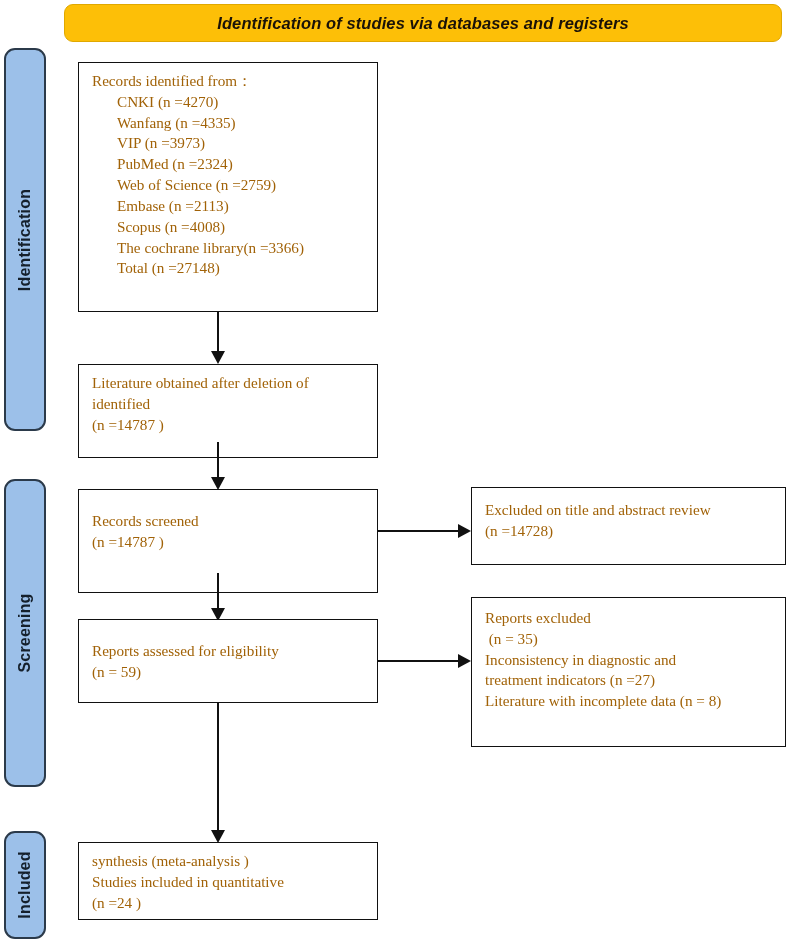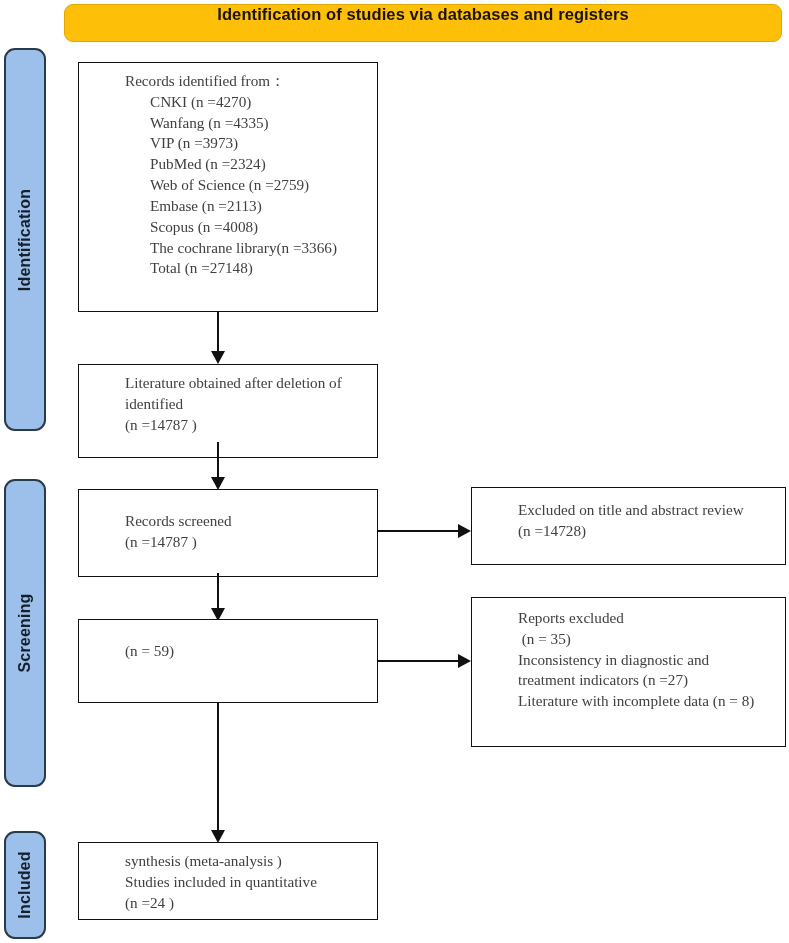--- a/index.html
+++ b/index.html
@@ -25,22 +25,23 @@
     position: absolute;
     left: 64px;
     top: 4px;
     width: 718px;
     height: 38px;
     background: #FDBF07;
     border: 1px solid #E0A800;
     border-radius: 9px;
     box-sizing: border-box;
     display: flex;
-    align-items: flex-start;
+    align-items: center;
     justify-content: center;
+    font-style: italic;
   }
   .header-banner .title {
     font-family: "Liberation Sans", "DejaVu Sans", sans-serif;
     font-size: 16.5px;
     font-weight: bold;
     color: #1a1208;
     letter-spacing: 0.1px;
     white-space: nowrap;
   }
 
@@ -71,23 +72,22 @@
   .flow-box {
     position: absolute;
     background: #ffffff;
     border: 1.6px solid #111111;
     box-sizing: border-box;
     padding: 8px 9px 6px 13px;
   }
   .flow-box .line {
     font-size: 15.2px;
     line-height: 1.37;
-    color: #404040;
+    color: #a16207;
     white-space: pre;
-    margin-left: 33px;
   }
   .flow-box .line.indent {
     padding-left: 25px;
   }
 
   
   .v-arrow, .h-arrow {
     position: absolute;
   }
   .v-arrow .shaft {
@@ -172,41 +172,42 @@
     <div class="line">Literature obtained after deletion of</div>
     <div class="line">identified</div>
     <div class="line">(n =14787 )</div>
   </div>
 
   <div class="v-arrow" style="left:204px; top:442px; width:28px; height:48px;">
     <div class="shaft" style="height:36px;"></div>
     <div class="head"></div>
   </div>
 
-  <div class="flow-box" style="left:78px; top:489px; width:300px; height:88px; padding-top:21px;">
+  <div class="flow-box" style="left:78px; top:489px; width:300px; height:104px; padding-top:21px;">
     <div class="line">Records screened</div>
     <div class="line">(n =14787 )</div>
   </div>
 
   <div class="h-arrow" style="left:378px; top:518px; width:93px; height:26px;">
     <div class="shaft" style="width:81px;"></div>
     <div class="head"></div>
   </div>
 
   <div class="flow-box" style="left:471px; top:487px; width:315px; height:78px; padding-top:12px;">
     <div class="line">Excluded on title and abstract review</div>
     <div class="line">(n =14728)</div>
   </div>
 
   <div class="v-arrow" style="left:204px; top:573px; width:28px; height:48px;">
     <div class="shaft" style="height:36px;"></div>
     <div class="head"></div>
   </div>
 
   <div class="flow-box" style="left:78px; top:619px; width:300px; height:84px; padding-top:21px;">
+    <div class="line">Reports assessed for eligibility</div>
     <div class="line">(n = 59)</div>
   </div>
 
   <div class="h-arrow" style="left:378px; top:648px; width:93px; height:26px;">
     <div class="shaft" style="width:81px;"></div>
     <div class="head"></div>
   </div>
 
   <div class="flow-box" style="left:471px; top:597px; width:315px; height:150px; padding-top:10px;">
     <div class="line">Reports excluded</div>

